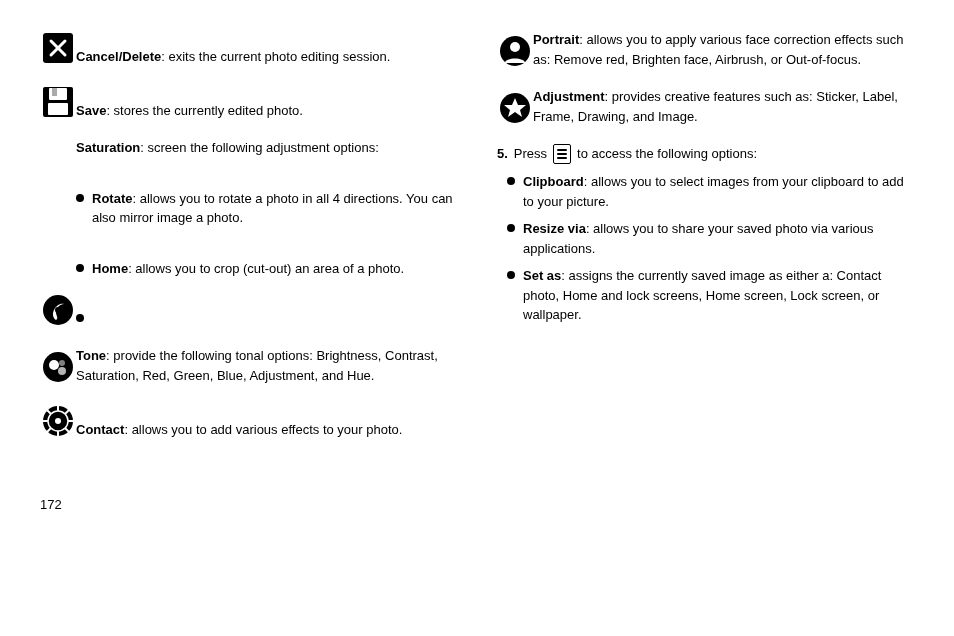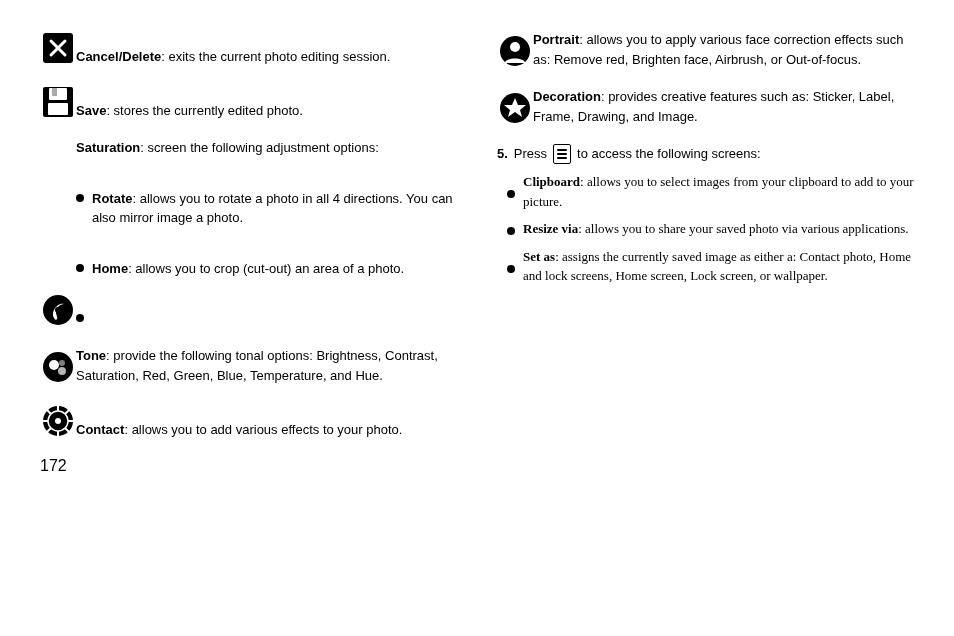--- a/index.html
+++ b/index.html
@@ -94,27 +94,27 @@
       height: 2px;
       background: #000;
       border-radius: 1px;
     }
     .step-bullet-list {
       list-style: none;
       padding-left: 10px;
     }
     .step-bullet-list li {
       display: flex;
-      align-items: center;
+      align-items: flex-start;
       margin-bottom: 8px;
       line-height: 1.5;
-      font-family: Liberation Serif, serif;
     }
     .footer {
-      font-size: 16px;
+      margin-top: 40px;
+      font-size: 13px;
     }
   </style>
 </head>
 <body>
 
 <div class="columns">
 
   <div class="col">
 
     <div class="item-row">
@@ -173,21 +173,21 @@
     <div class="item-row">
       <div class="icon-wrap">
         <svg class="icon-svg" viewBox="0 0 32 32" fill="none" xmlns="http://www.w3.org/2000/svg">
           <circle cx="16" cy="16" r="15" fill="#000"></circle>
           <circle cx="12" cy="14" r="5" fill="#fff"></circle>
           <circle cx="20" cy="20" r="4" fill="#fff" opacity="0.7"></circle>
           <circle cx="20" cy="12" r="3" fill="#fff" opacity="0.5"></circle>
         </svg>
       </div>
       <div class="item-text">
-        <b>Tone</b><span>:</span><span> provide the following tonal options: Brightness, Contrast, Saturation, Red, Green, Blue, Temperature, and Hue.</span>
+        <b>Tone</b><span>:</span><span> provide the following tonal options: Brightness, Contrast, Saturation, Red, Green, Blue, Adjustment, and Hue.</span>
       </div>
     </div>
 
     <div class="item-row">
       <div class="icon-wrap">
         <svg class="icon-svg" viewBox="0 0 32 32" fill="none" xmlns="http://www.w3.org/2000/svg">
           <circle cx="16" cy="16" r="15" fill="#000"></circle>
           <circle cx="16" cy="16" r="10" fill="none" stroke="#fff" stroke-width="1.5"></circle>
           <line x1="16" y1="1" x2="16" y2="6" stroke="#fff" stroke-width="2"></line>
           <line x1="16" y1="26" x2="16" y2="31" stroke="#fff" stroke-width="2"></line>
@@ -223,34 +223,34 @@
     </div>
 
     <div class="item-row">
       <div class="icon-wrap">
         <svg class="icon-svg" viewBox="0 0 32 32" fill="none" xmlns="http://www.w3.org/2000/svg">
           <circle cx="16" cy="16" r="15" fill="#000"></circle>
           <polygon points="16,6 19,13 27,13 21,18 23,25 16,20 9,25 11,18 5,13 13,13" fill="#fff"></polygon>
         </svg>
       </div>
       <div class="item-text">
-        <b>Decoration</b><span>:</span><span> provides creative features such as: Sticker, Label, Frame, Drawing, and Image.</span>
+        <b>Adjustment</b><span>:</span><span> provides creative features such as: Sticker, Label, Frame, Drawing, and Image.</span>
       </div>
     </div>
 
     <div class="step-5">
       <div class="step-5-header">
         <span class="step-number">5.</span>
         <span>Press</span>
         <span class="menu-icon">
           <span></span>
           <span></span>
           <span></span>
         </span>
-        <span>to access the following screens:</span>
+        <span>to access the following options:</span>
       </div>
       <ul class="step-bullet-list">
         <li>
           <span class="bullet-dot"></span>
           <span><b>Clipboard</b>: allows you to select images from your clipboard to add to your picture.</span>
         </li>
         <li>
           <span class="bullet-dot"></span>
           <span><b>Resize via</b>: allows you to share your saved photo via various applications.</span>
         </li>

